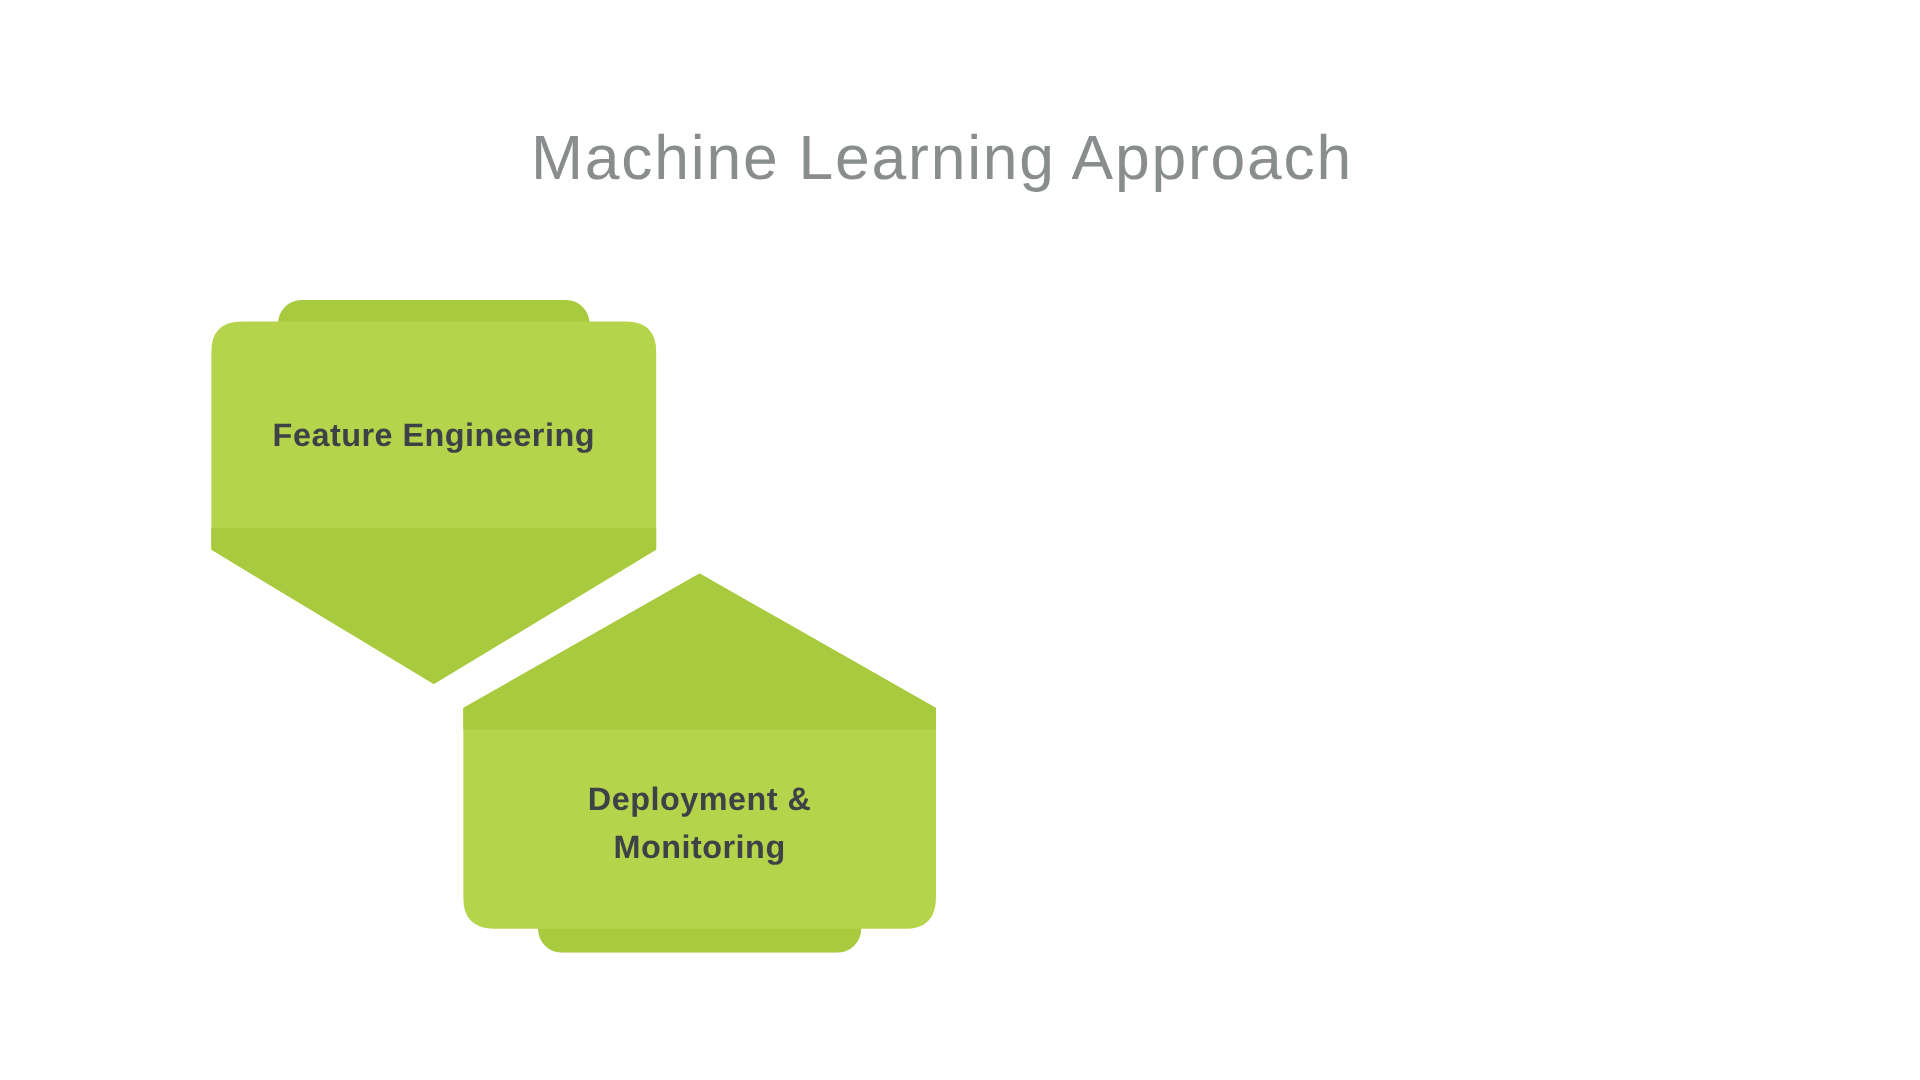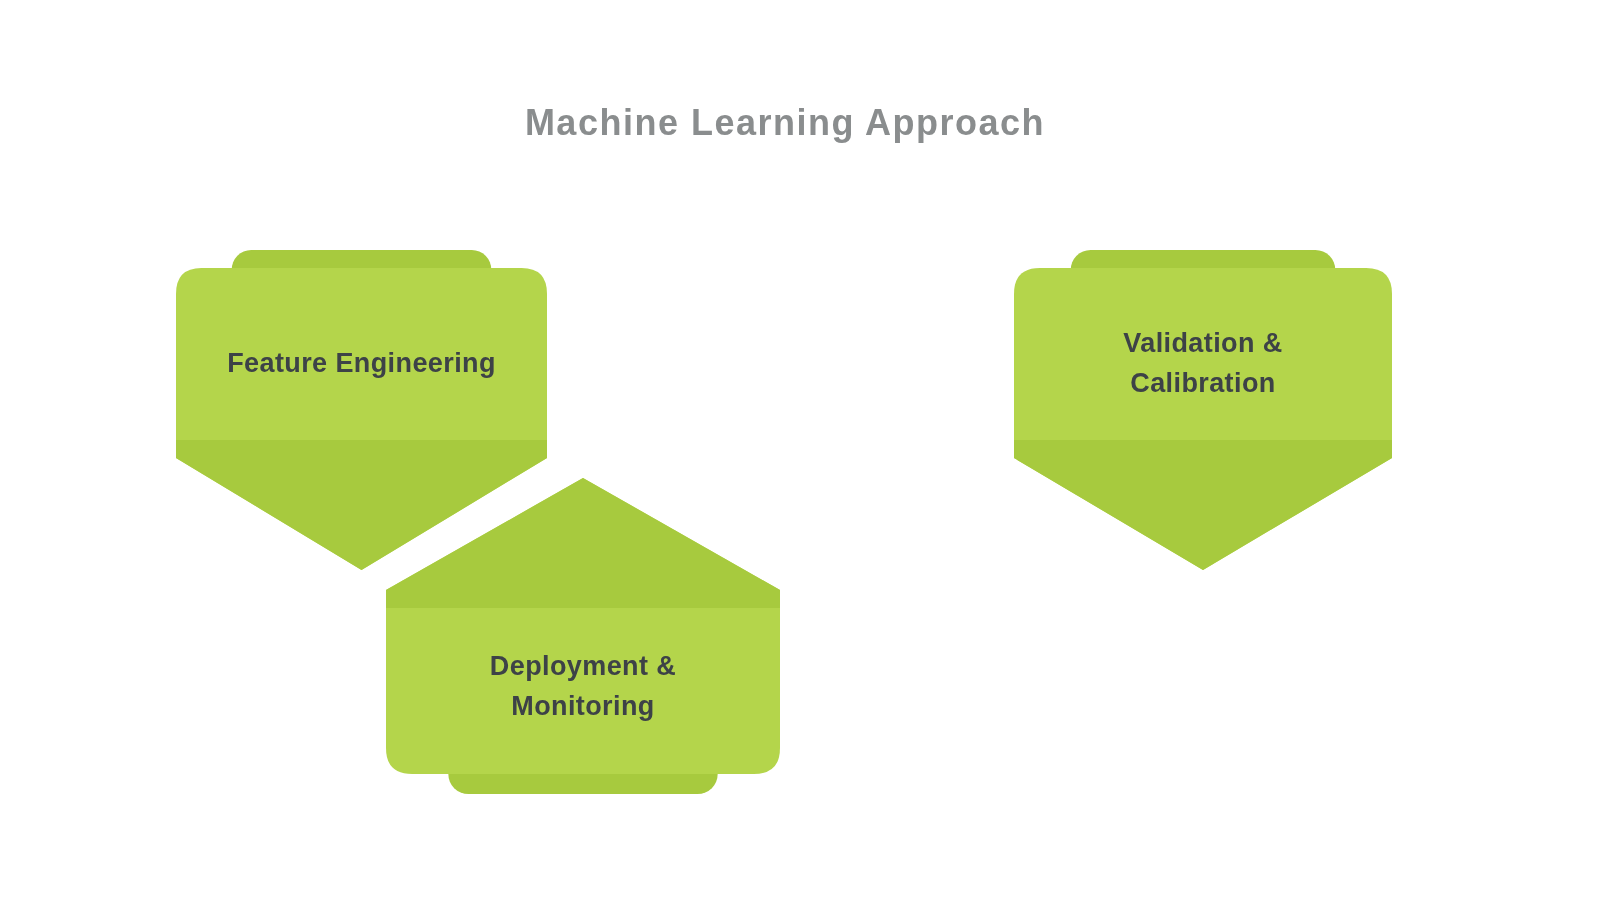--- a/index.html
+++ b/index.html
@@ -11,22 +11,22 @@
     background: #ffffff;
     overflow: hidden;
     font-family: "Liberation Sans", sans-serif;
   }
   .diagram-title {
     position: absolute;
     top: 102px;
     left: 0;
     width: 1570px;
     text-align: center;
-    font-size: 36px;
-    font-weight: 700;
+    font-size: 52px;
+    font-weight: 400;
     letter-spacing: 1.5px;
     color: #8a8d8e;
   }
   .card {
     position: absolute;
   }
   .card svg {
     position: absolute;
     inset: 0;
     width: 100%;
@@ -67,29 +67,20 @@
   <div class="card card1 down">
     <svg viewBox="0 0 380 320" preserveAspectRatio="none">
       <rect x="57" y="0" width="266" height="48" rx="20" fill="#a7ca3e"></rect>
       <path d="M26,18 L354,18 Q380,18 380,44 L380,208 L190,320 L0,208 L0,44 Q0,18 26,18 Z" fill="#b4d54b"></path>
       <path d="M0,190 L380,190 L380,208 L190,320 L0,208 Z" fill="#a7ca3e"></path>
     </svg>
     <div class="label">Feature Engineering</div>
   </div>
 
 
-  <div class="card card3 down">
-    <svg viewBox="0 0 380 320" preserveAspectRatio="none">
-      <rect x="57" y="0" width="266" height="48" rx="20" fill="#a7ca3e"></rect>
-      <path d="M26,18 L354,18 Q380,18 380,44 L380,208 L190,320 L0,208 L0,44 Q0,18 26,18 Z" fill="#b4d54b"></path>
-      <path d="M0,190 L380,190 L380,208 L190,320 L0,208 Z" fill="#a7ca3e"></path>
-    </svg>
-    <div class="label">Validation &amp;
-Calibration</div>
-  </div>
 
   <div class="card card4 up">
     <svg viewBox="0 0 392 316" preserveAspectRatio="none">
       <rect x="62" y="268" width="268" height="48" rx="20" fill="#a7ca3e"></rect>
       <path d="M196,0 L392,112 L392,270 Q392,296 366,296 L26,296 Q0,296 0,270 L0,112 Z" fill="#b4d54b"></path>
       <path d="M196,0 L392,112 L392,130 L0,130 L0,112 Z" fill="#a7ca3e"></path>
     </svg>
     <div class="label">Deployment &amp;
 Monitoring</div>
   </div>

